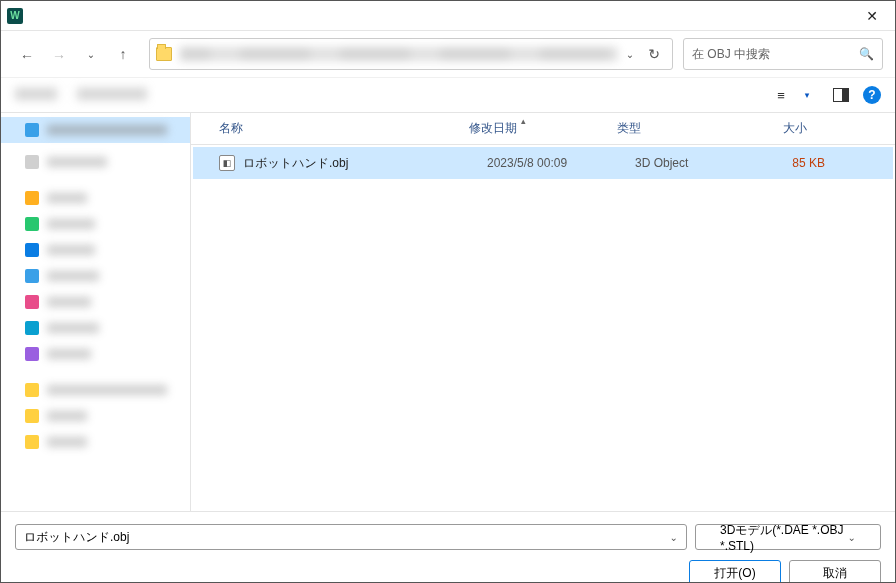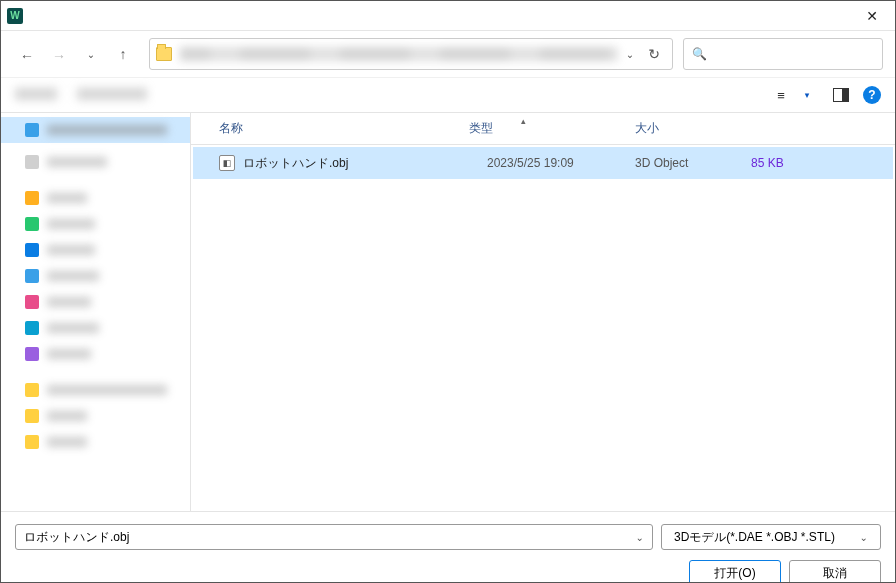--- a/index.html
+++ b/index.html
@@ -40,28 +40,28 @@
     .side-row.sel .side-blur{ opacity:.55;}
 
     .file-pane { flex:1; display:flex; flex-direction:column; }
     .col-headers { height:32px; display:flex; align-items:center; border-bottom:1px solid #e4e4e4; font-size:12px; color:#34568b; padding-left:28px; position:relative;}
     .col { display:flex; align-items:center; }
     .c-name { width: 250px; } .c-date { width: 148px; } .c-type { width: 116px; } .c-size { width: 74px; justify-content:flex-end;}
     .sort-caret { position:absolute; left:330px; top:3px; font-size:9px; color:#666;}
 
     .file-row { height:32px; display:flex; align-items:center; font-size:12px; color:#222; background:#cde8ff; margin:2px 2px 0 2px; padding-left:26px;}
     .file-ico { width:16px; height:16px; border:1px solid #888; border-radius:2px; display:flex; align-items:center; justify-content:center; font-size:9px; color:#555; margin-right:8px; background:#fff;}
-    .f-name { width:244px; } .f-date{ width:148px; color:#555;} .f-type{ width:116px; color:#555;} .f-size{ width:74px; text-align:left; color:#6d28d9;}
+    .f-name { width:244px; } .f-date{ width:148px; color:#555;} .f-type{ width:116px; color:#555;} .f-size{ width:74px; text-align:right; color:#c2410c;}
 
     .bottom-area { border-top:1px solid #e4e4e4; padding: 12px 14px 14px 14px; }
     .file-line { display:flex; align-items:center; gap:8px; margin-bottom:10px; }
     .lbl { font-size:12px; color:#222; width:170px; text-align:right; }
     .fname-box { flex:1; height:26px; border:1px solid #999; border-radius:3px; display:flex; align-items:center; padding:0 8px; font-size:12px;}
     .fname-box .dd { margin-left:auto; font-size:10px; color:#555;}
-    .filter-box { width:220px; height:26px; border:1px solid #999; border-radius:3px; display:flex; align-items:center; padding:0 12px; font-size:12px;}
+    .filter-box { width:186px; height:26px; border:1px solid #999; border-radius:3px; display:flex; align-items:center; padding:0 24px; font-size:12px;}
     .filter-box .dd { margin-left:auto; font-size:10px; color:#555;}
     .btn-row { display:flex; justify-content:flex-end; gap:8px; }
     .dlg-btn { width:92px; height:26px; border:1px solid #999; border-radius:3px; background:#fff; font-size:12px; display:flex; align-items:center; justify-content:center;}
     .dlg-btn.primary { border-color:#0a7de3; }
   </style>
 </head>
 <body>
 
 <div class="titlebar">
   <div class="app-icon">W</div>
@@ -73,20 +73,21 @@
   <div class="nav-btn disabled">→</div>
   <div class="nav-btn" style="font-size:10px;">⌄</div>
   <div class="nav-btn">↑</div>
   <div class="path-box">
     <div class="folder-ico"></div>
     <div class="path-blur"></div>
     <div class="path-drop">⌄</div>
     <div class="path-refresh">↻</div>
   </div>
   <div class="search-box">
+    <div class="ph">在 OBJ 中搜索</div>
     <div class="search-ico">🔍</div>
   </div>
 </div>
 
 <div class="toolbar-row">
   <div class="left-blur">
       <span style="width:42px"></span>
       <span style="width:70px"></span>
     </div>
   <div class="toolbar-spacer"></div>
@@ -152,27 +153,28 @@
       </div>
     <div class="side-row">
         <div class="side-sq" style="background:#ffd040"></div>
         <div class="side-blur" style="width:40px"></div>
       </div>
   </div>
   <div class="file-pane">
     <div class="col-headers">
       <div class="sort-caret">▴</div>
       <div class="col c-name">名称</div>
+      <div class="col c-date">修改日期</div>
       <div class="col c-type">类型</div>
       <div class="col c-size">大小</div>
     </div>
     <div class="file-row">
       <div class="file-ico">◧</div>
       <div class="f-name">ロボットハンド.obj</div>
-      <div class="f-date">2023/5/25 19:09</div>
+      <div class="f-date">2023/5/8 00:09</div>
       <div class="f-type">3D Object</div>
       <div class="f-size">85 KB</div>
     </div>
   </div>
 </div>
 
 <div class="bottom-area">
   <div class="file-line">
     <div class="fname-box">
       <span>ロボットハンド.obj</span>

